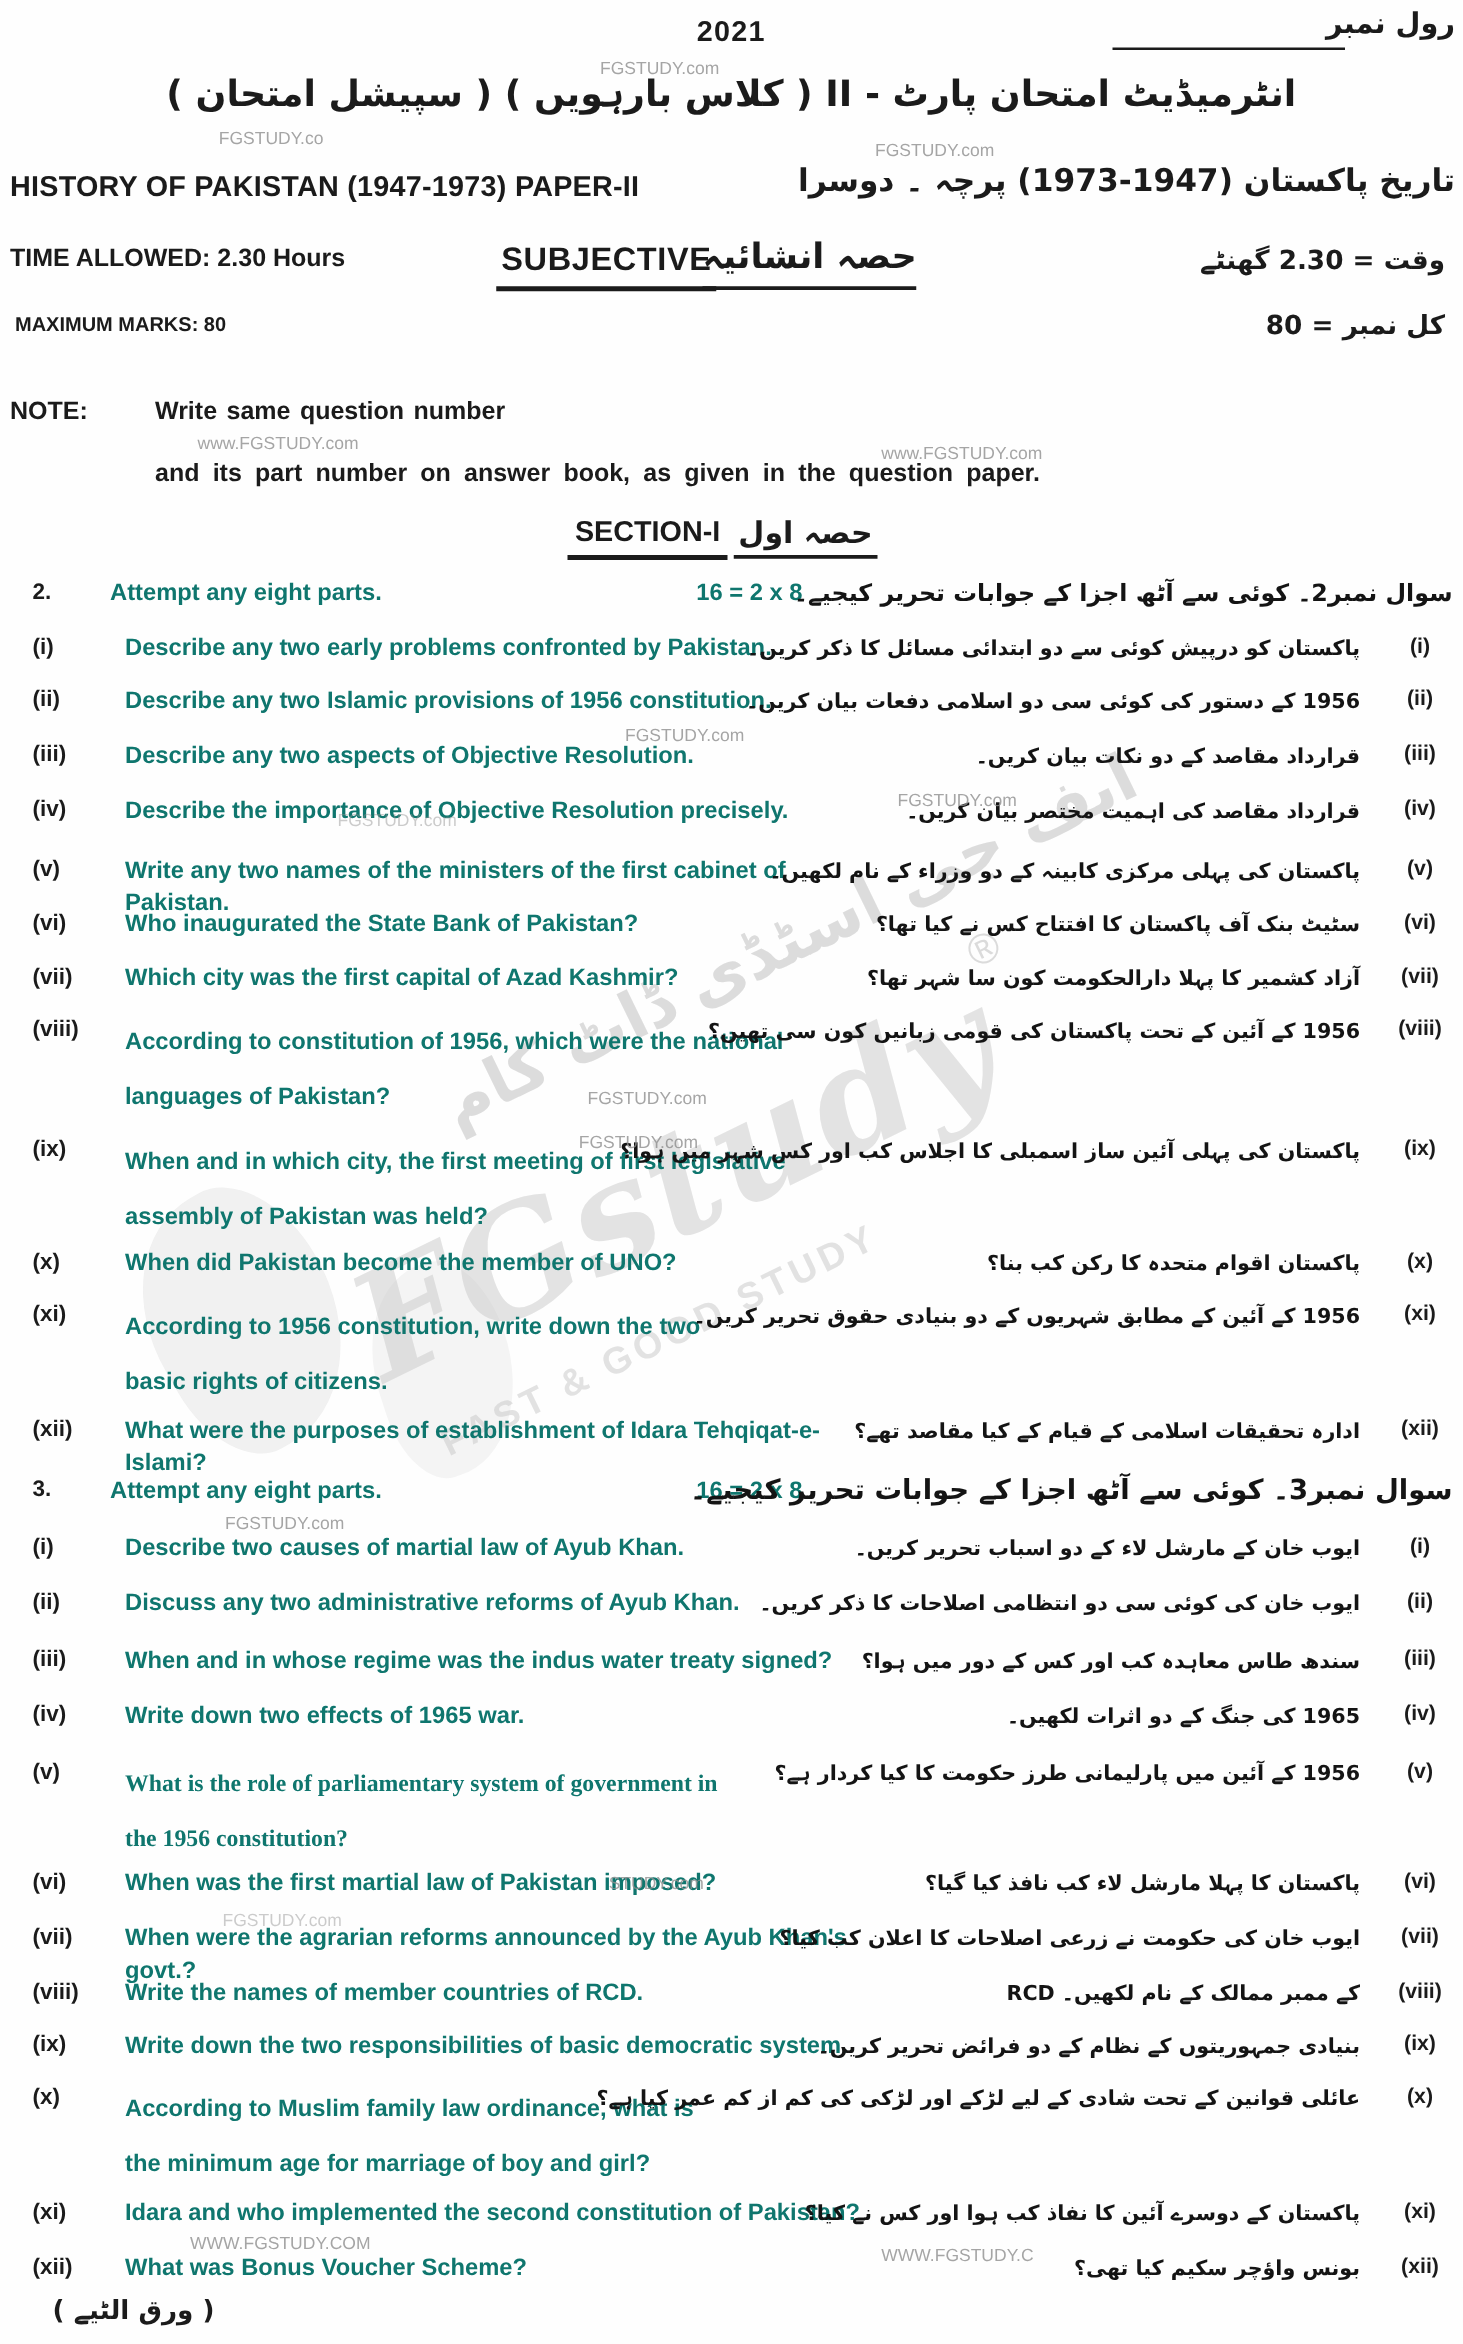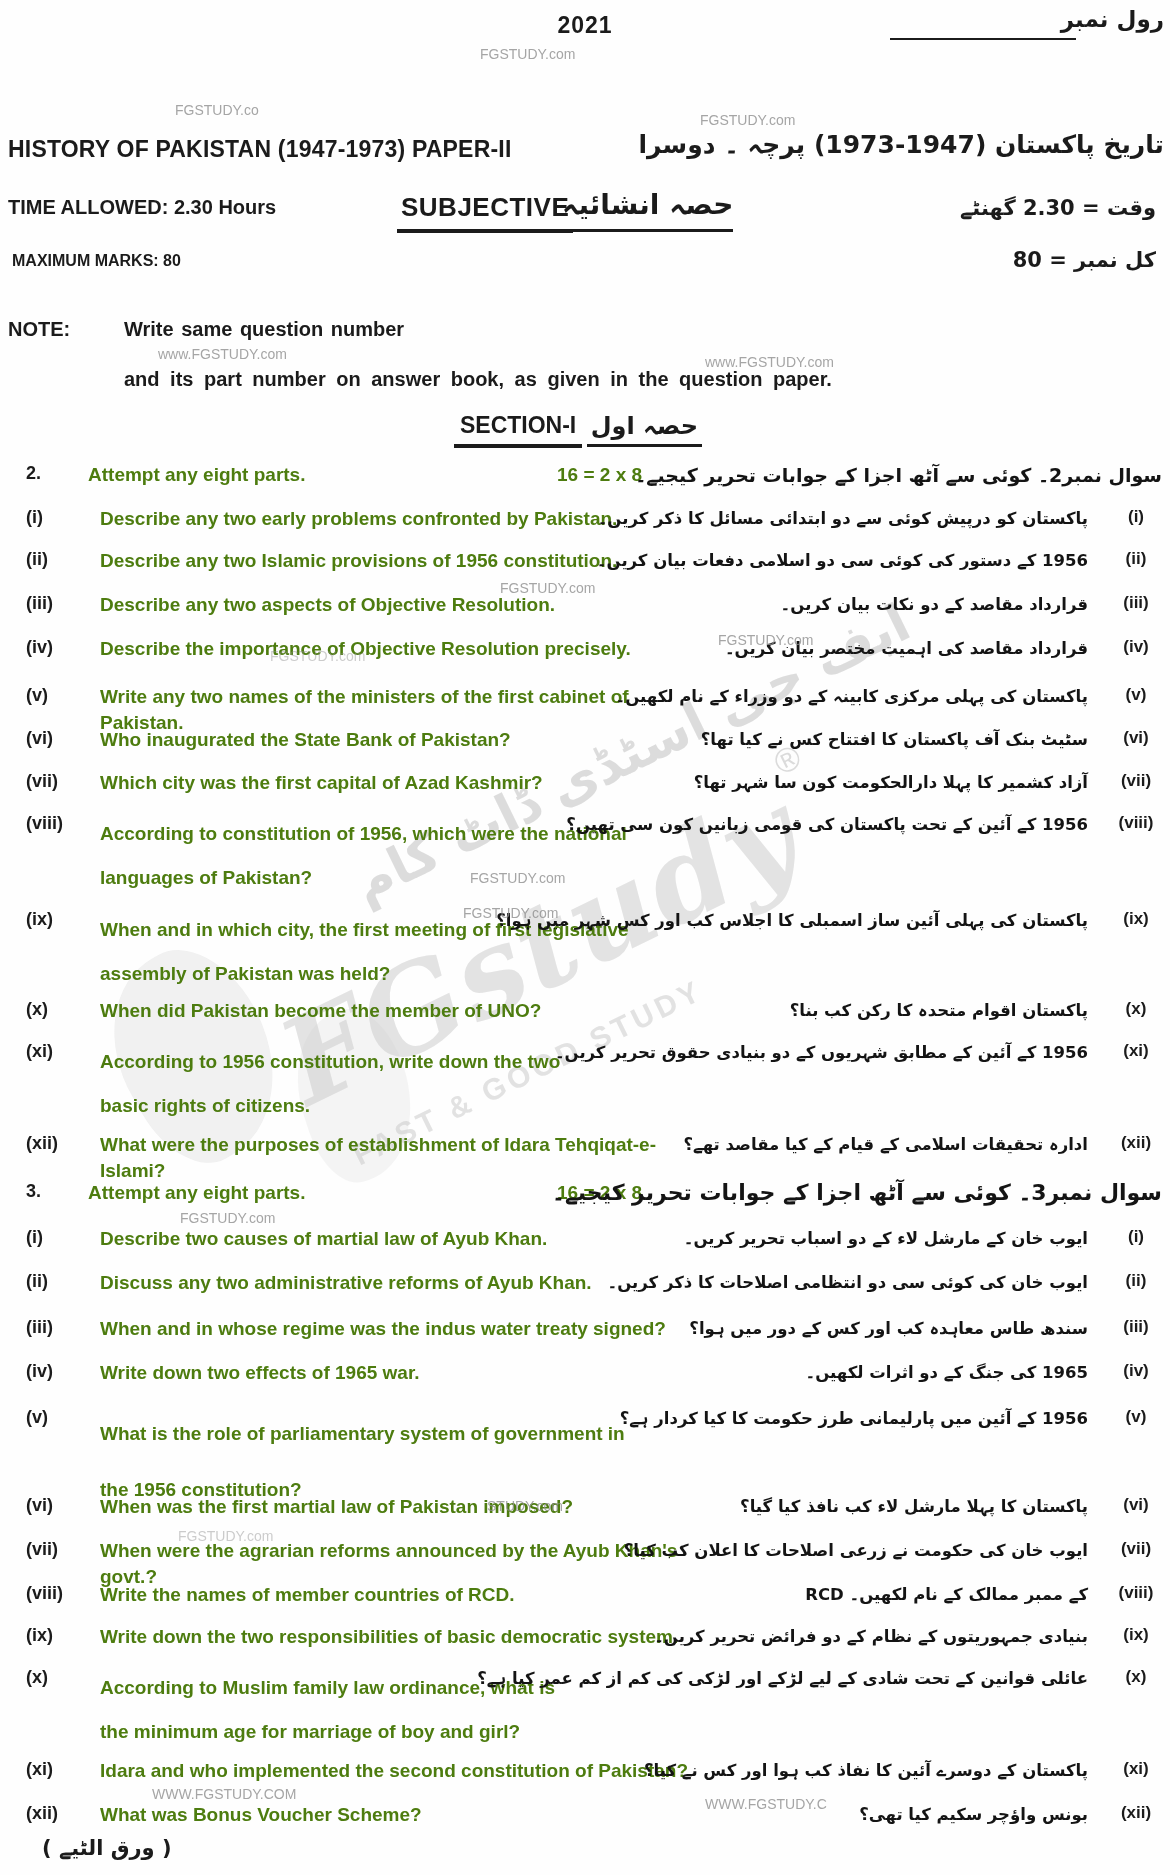--- a/index.html
+++ b/index.html
@@ -28,21 +28,21 @@
   .note-en2{top:368px;left:124px;font-size:20px;word-spacing:5px;}
   .section-wrap{top:412px;left:0;width:100%;text-align:center;}
   .section-en{display:inline-block;font-size:23px;font-weight:700;border-bottom:4px solid #1b1b1b;padding:0 6px 5px 6px;}
   .section-ur{display:inline-block;font-size:24px;border-bottom:3px solid #1b1b1b;padding:0 4px 4px 4px;margin-right:14px;vertical-align:top;}
   
   .qhead-num{font-size:21px;font-weight:700;left:25px;}
   .qhead-title{font-size:21px;font-weight:700;left:88px;}
   .qhead-marks{font-size:20px;font-weight:700;left:557px;}
   .qhead-ur{font-size:19px;right:8px;margin-left:21px;}
   .pnum{left:26px;width:60px;font-size:18px;font-weight:700;}
-  .pen{left:100px;max-width:590px;font-size:19px;font-weight:700;white-space:pre-line;line-height:26px;color:#4d7c0f;}
+  .pen{left:100px;max-width:590px;font-size:19px;font-weight:700;white-space:pre-line;line-height:26px;color:#0f766e;}
   .pur{right:82px;font-size:16.5px;line-height:24px;color:#141414;}
   .purnum{right:8px;width:52px;font-size:17px;font-weight:700;text-align:center;}
   .part{position:absolute;left:0;width:100%;}
   .part>.pen{position:absolute;top:0;}
   .part>.pnum,.part>.pur,.part>.purnum{position:absolute;top:1px;}
   .footer-ur{top:1836px;left:42px;font-size:21px;}
   
   .wm{position:absolute;color:#8f8f8f;font-size:14px;font-family:"Liberation Sans",sans-serif;
       opacity:.8;z-index:3;font-weight:400;white-space:nowrap;}
   .wm.faint{opacity:.45;}
@@ -85,20 +85,21 @@
   <span class="wm" style="left:463px;top:905px;">FGSTUDY.com</span>
   <span class="wm" style="left:180px;top:1210px;">FGSTUDY.com</span>
   <span class="wm" style="left:487px;top:1498px;">STUDY.com</span>
   <span class="wm faint" style="left:178px;top:1528px;">FGSTUDY.com</span>
   <span class="wm" style="left:152px;top:1786px;">WWW.FGSTUDY.COM</span>
   <span class="wm" style="left:705px;top:1796px;">WWW.FGSTUDY.C</span>
 
   <div class="abs year">2021</div>
   <div class="abs rollno ur">رول نمبر</div>
   <div class="abs roll-line"></div>
+  <div class="abs heading-ur ur">انٹرمیڈیٹ امتحان پارٹ - II ( کلاس بارہویں ) ( سپیشل امتحان )</div>
   <div class="abs title-en en-b">HISTORY OF PAKISTAN (1947-1973) PAPER-II</div>
   <div class="abs title-ur ur">تاریخ پاکستان (1947-1973) پرچہ ۔ دوسرا</div>
   <div class="abs time-en en-b">TIME ALLOWED: 2.30  Hours</div>
   <div class="abs subjective">SUBJECTIVE</div>
   <div class="abs subj-ur ur">حصہ انشائیہ</div>
   <div class="abs time-ur ur">وقت   =   2.30 گھنٹے</div>
   <div class="abs marks-en en-b">MAXIMUM MARKS: 80</div>
   <div class="abs marks-ur ur">کل نمبر   =   80</div>
   <div class="abs note-label en-b">NOTE:</div>
   <div class="abs note-en1 en-b">Write same question number</div>
@@ -217,21 +218,21 @@
     <span class="purnum">(iii)</span>
   </div>
   <div class="part" style="top:1360px;">
     <span class="pnum">(iv)</span>
     <span class="pen">Write down two effects of 1965 war.</span>
     <span class="pur ur">1965 کی جنگ کے دو اثرات لکھیں۔</span>
     <span class="purnum">(iv)</span>
   </div>
   <div class="part" style="top:1406px;">
     <span class="pnum">(v)</span>
-    <span class="pen" style="line-height:56px;">What is the role of parliamentary system of government in
+    <span class="pen" style="line-height:44px;font-family:Liberation Serif, serif;">What is the role of parliamentary system of government in
 the 1956 constitution?</span>
     <span class="pur ur">1956 کے آئین میں پارلیمانی طرز حکومت کا کیا کردار ہے؟</span>
     <span class="purnum">(v)</span>
   </div>
   <div class="part" style="top:1494px;">
     <span class="pnum">(vi)</span>
     <span class="pen">When was the first martial law of Pakistan imposed?</span>
     <span class="pur ur">پاکستان کا پہلا مارشل لاء کب نافذ کیا گیا؟</span>
     <span class="purnum">(vi)</span>
   </div>

